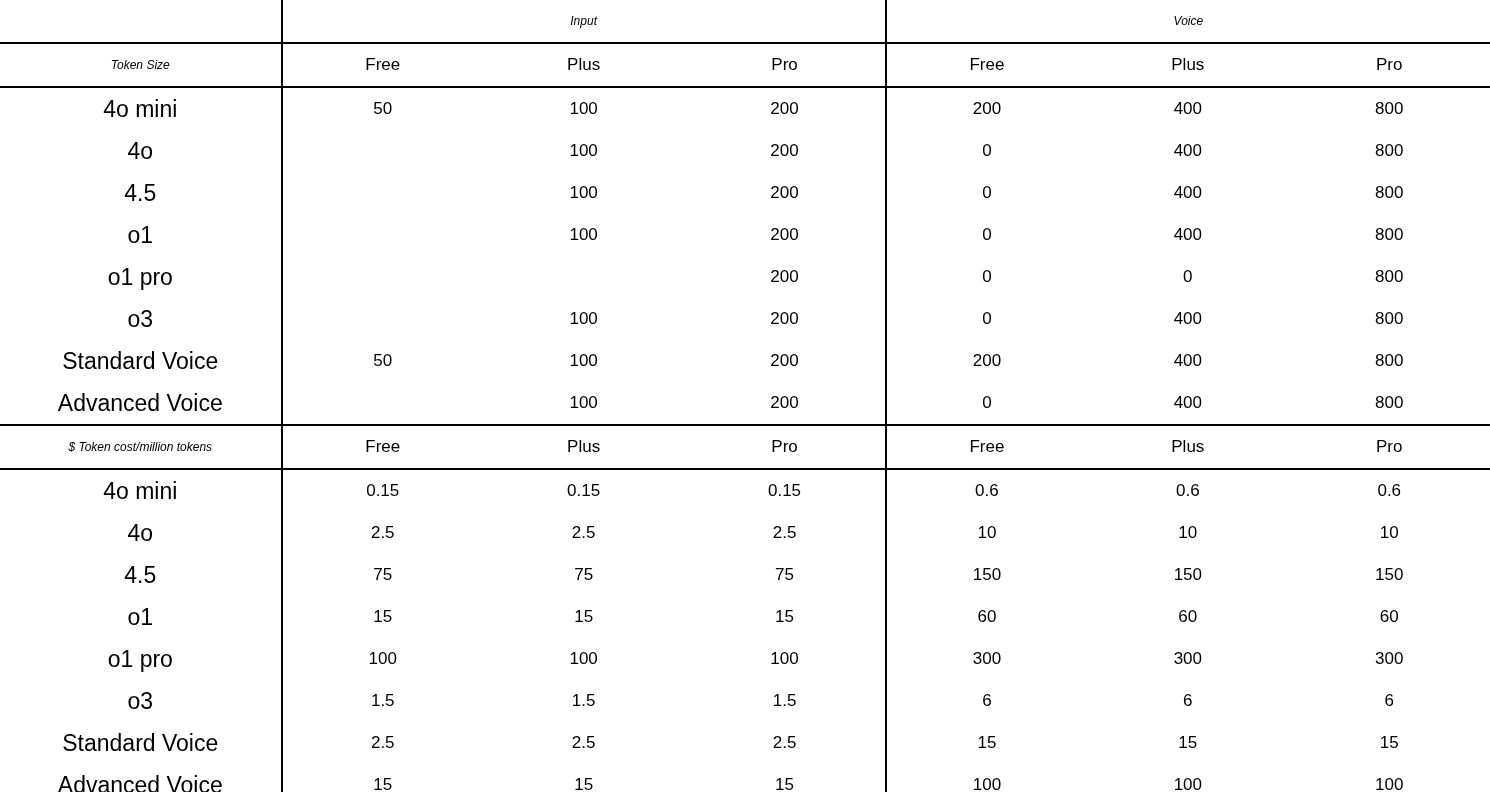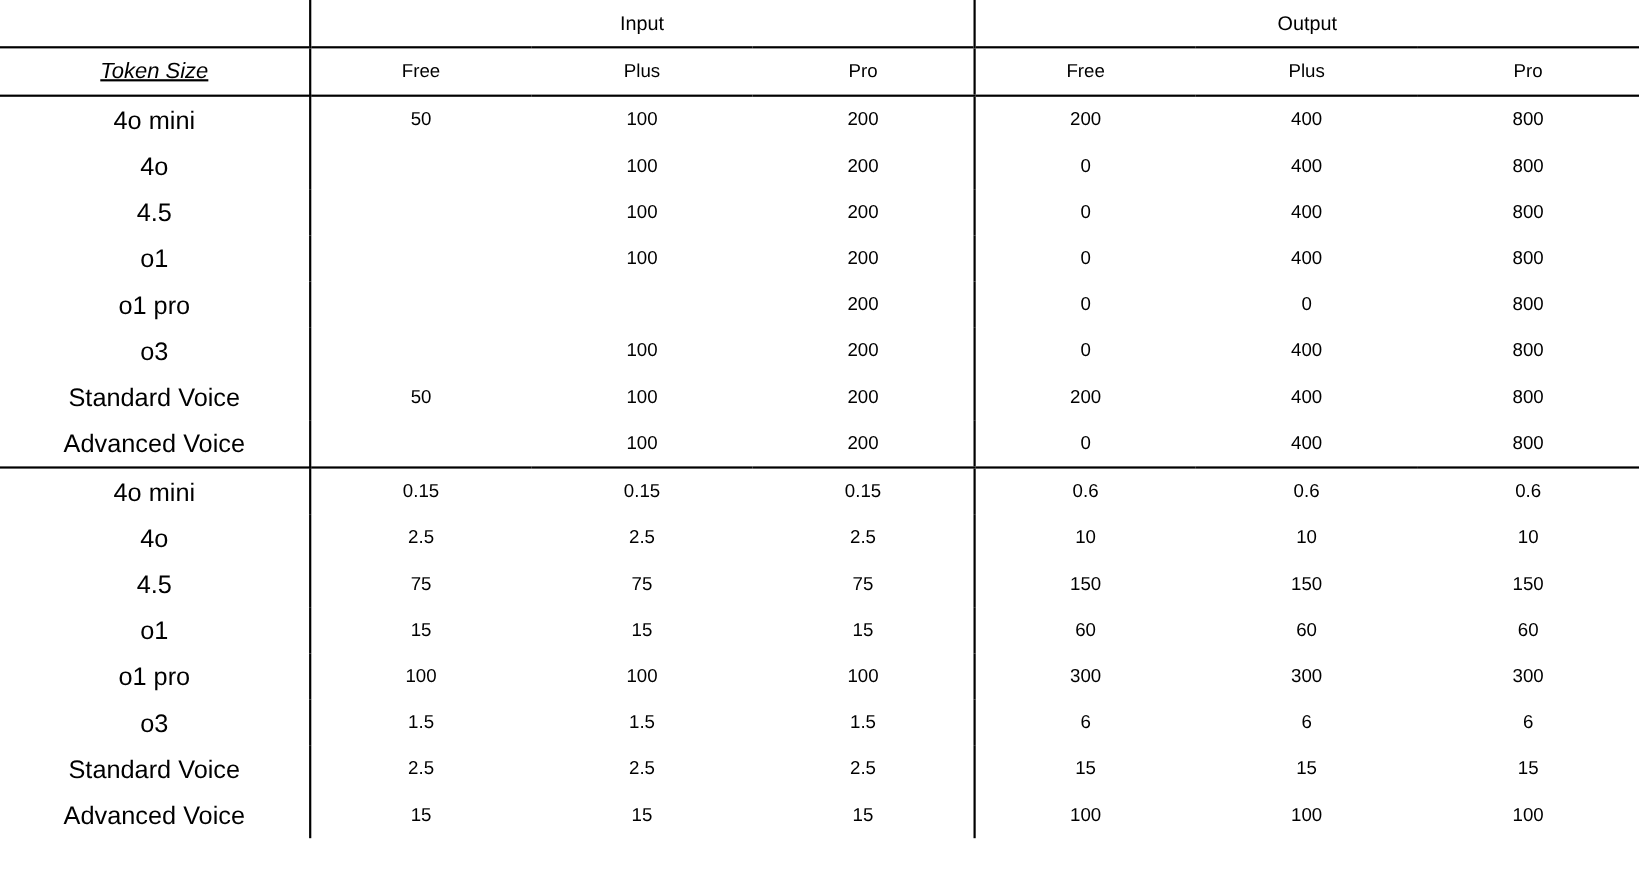--- a/index.html
+++ b/index.html
@@ -45,34 +45,34 @@
   
   .vline-left { border-left: 2px solid #000; }
   .vline-right { border-right: 2px solid #000; }
 
   
   tr.group-head td { border-bottom: 2px solid #000; }
   tr.rule-top td { border-top: 2px solid #000; }
   tr.rule-bottom td { border-bottom: 2px solid #000; }
 
   .hdr-italic {
-    font-size: 18px;
+    font-style: italic;
+    font-size: 12px;
     border-radius: 19px;
   }
   .hdr-bold {
     font-weight: bold;
   }
   .row-label {
     font-size: 23px;
   }
   .section-label {
     font-style: italic;
-    font-size: 20px;
+    font-size: 12px;
     text-align: center;
-    text-decoration: underline;
   }
 </style>
 </head>
 <body>
 
 <div class="sheet">
   <table class="pricing">
     <colgroup>
       <col class="c-label">
       <col class="c-data">
@@ -80,21 +80,21 @@
         <col class="c-data">
       <col class="c-data">
         <col class="c-data">
         <col class="c-data-last">
     </colgroup>
     <tbody>
 
       <tr>
         <td class="vline-right"></td>
         <td class="hdr-italic" colspan="3">Input</td>
-        <td class="hdr-italic vline-left" colspan="3">Output</td>
+        <td class="hdr-italic vline-left" colspan="3">Voice</td>
       </tr>
 
       <tr class="group-head rule-top">
         <td class="section-label vline-right">Token Size</td>
         <td class="hdr-bold">Free</td>
         <td class="hdr-bold">Plus</td>
         <td class="hdr-bold">Pro</td>
         <td class="hdr-bold vline-left">Free</td>
         <td class="hdr-bold">Plus</td>
         <td class="hdr-bold">Pro</td>
@@ -166,20 +166,29 @@
       <tr class="rule-bottom">
         <td class="row-label vline-right">Advanced Voice</td>
         <td></td>
         <td>100</td>
         <td>200</td>
         <td class="vline-left">0</td>
         <td>400</td>
         <td>800</td>
       </tr>
 
+      <tr class="group-head">
+        <td class="section-label vline-right">$ Token cost/million tokens</td>
+        <td class="hdr-bold">Free</td>
+        <td class="hdr-bold">Plus</td>
+        <td class="hdr-bold">Pro</td>
+        <td class="hdr-bold vline-left">Free</td>
+        <td class="hdr-bold">Plus</td>
+        <td class="hdr-bold">Pro</td>
+      </tr>
 
       <tr>
         <td class="row-label vline-right">4o mini</td>
         <td>0.15</td>
         <td>0.15</td>
         <td>0.15</td>
         <td class="vline-left">0.6</td>
         <td>0.6</td>
         <td>0.6</td>
       </tr>

